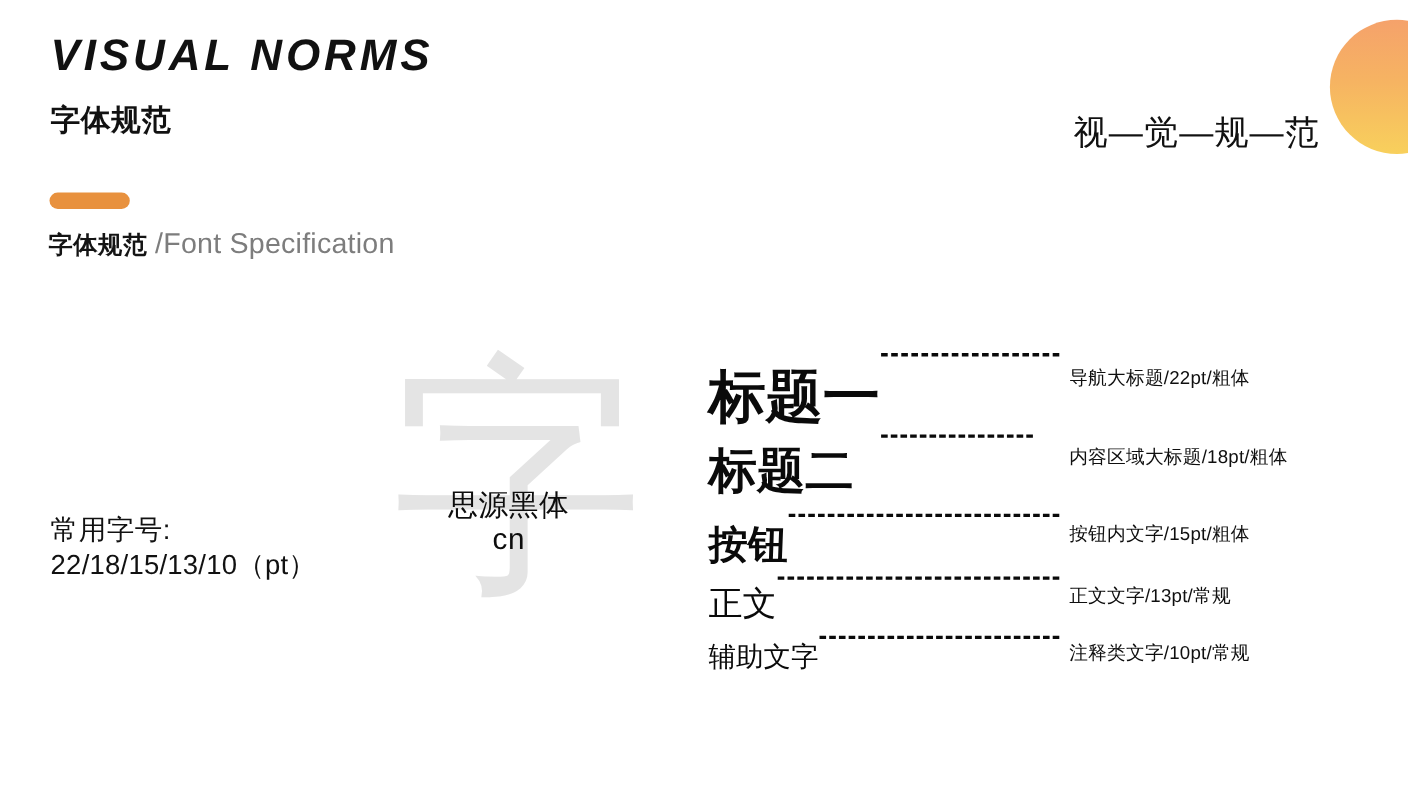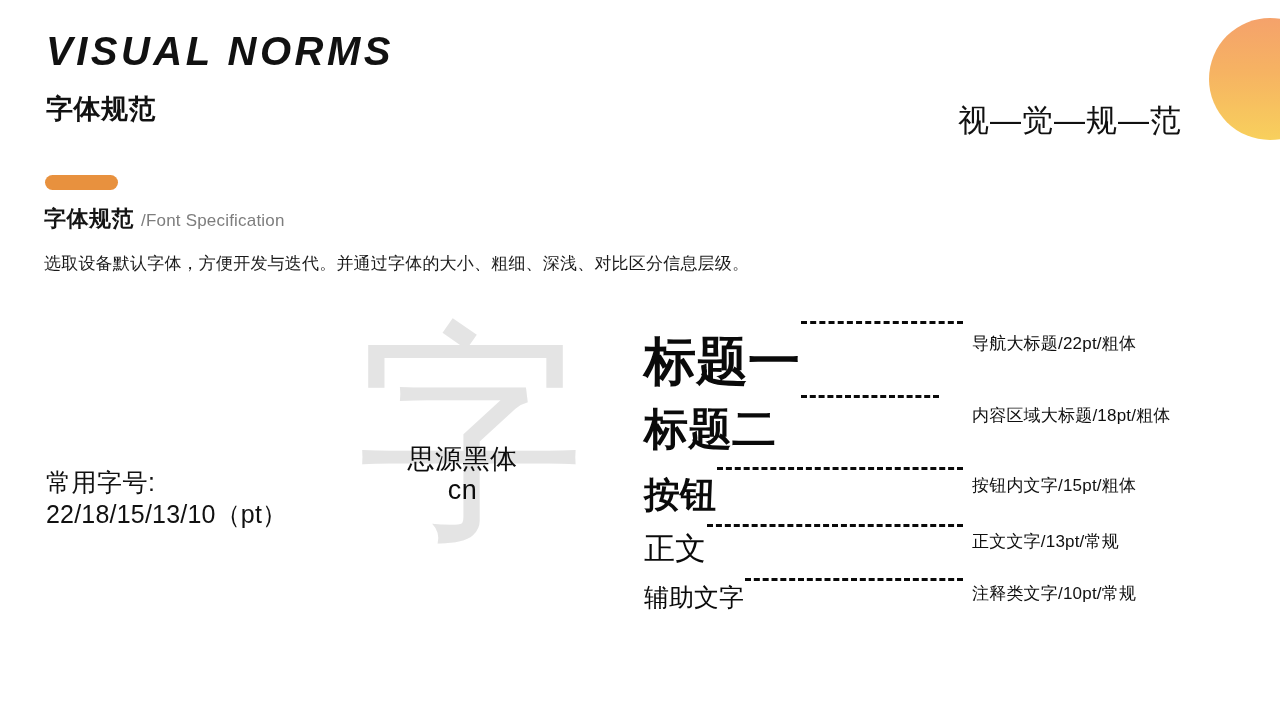--- a/index.html
+++ b/index.html
@@ -56,21 +56,21 @@
     top: 96px;
     font-size: 27px;
     font-weight: bold;
     letter-spacing: 0.5px;
     color: #111111;
     line-height: 1;
     white-space: nowrap;
   }
   .header-right-tag {
     position: absolute;
-    right: 98px;
+    right: 80px;
     top: 105px;
     font-size: 31px;
     font-weight: normal;
     letter-spacing: 1px;
     color: #111111;
     line-height: 1;
     white-space: nowrap;
   }
 
   
@@ -92,21 +92,21 @@
     line-height: 1;
     white-space: nowrap;
   }
   .section-heading .cn {
     font-size: 22px;
     font-weight: bold;
     color: #141414;
     letter-spacing: 0.5px;
   }
   .section-heading .en {
-    font-size: 17px;
+    font-size: 26px;
     font-weight: normal;
     color: #7d7d7d;
     margin-left: 7px;
     letter-spacing: 0.2px;
     margin-top: 13px;
   }
 
   .section-desc {
     position: absolute;
     left: 44px;
@@ -257,21 +257,20 @@
   <div class="header-title-cn">字体规范</div>
 
   <div class="header-right-tag">视—觉—规—范</div>
 
   <div class="section-pill"></div>
 
   <div class="section-heading">
     <span class="cn">字体规范</span><span class="en">/Font Specification</span>
   </div>
 
-  <div class="section-desc">选取设备默认字体，方便开发与迭代。并通过字体的大小、粗细、深浅、对比区分信息层级。</div>
 
   <div class="sizes-block">
     <span class="sizes-label">常用字号:</span>
     <span class="sizes-value">22/18/15/13/10（pt）</span>
   </div>
 
   <div class="watermark-wrap">
     <div class="watermark-glyph">字</div>
     <div class="watermark-label">
       <span class="l1">思源黑体</span>

